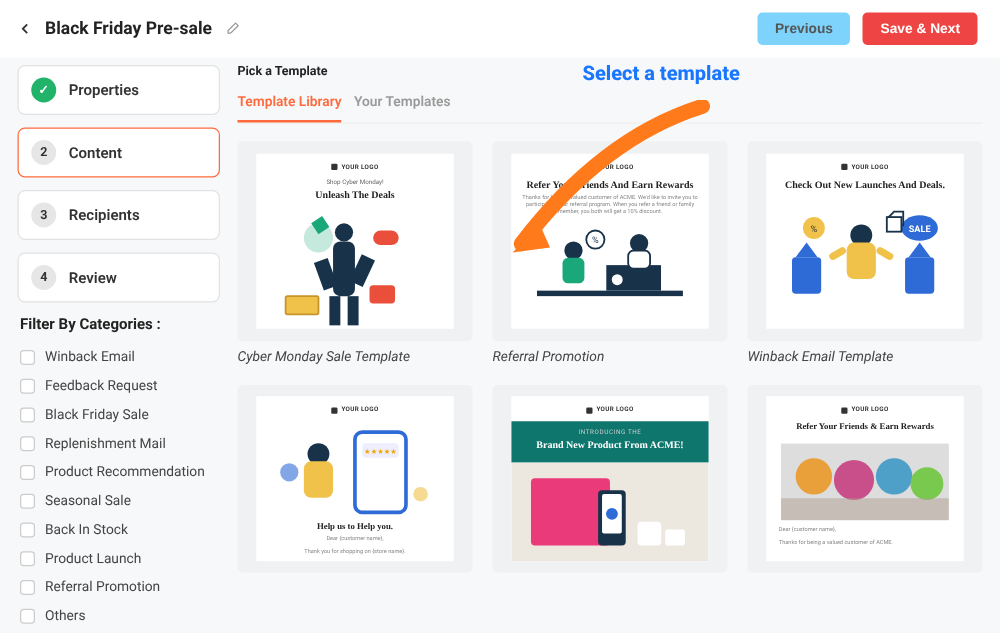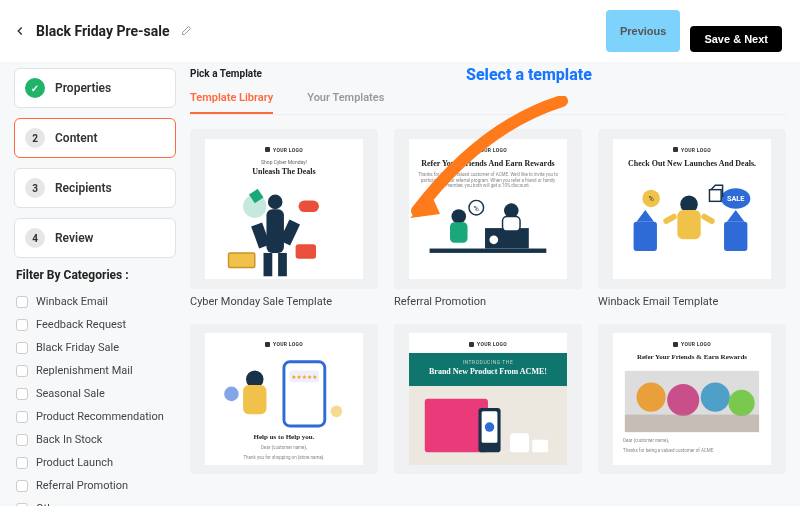--- a/index.html
+++ b/index.html
@@ -19,21 +19,21 @@
     padding: 10px 18px 10px 12px;
     background: #fff;
   }
   .topbar-left { display: flex; align-items: flex-end; gap: 8px; }
   .back-arrow { width: 16px; height: 16px; display:flex; align-items:center; justify-content:center; cursor:pointer; }
   .page-title { font-size: 14px; font-weight: 700; }
   .edit-pencil { width:14px; height:14px; color:#999; cursor:pointer; margin-left:2px; }
   .topbar-right { display: flex; gap: 10px; }
   .btn { border:none; border-radius:4px; padding:7px 14px; font-size:11px; font-weight:600; cursor:pointer; }
   .btn-secondary { background:#7dd3fc; color:#555; }
-  .btn-primary { background:#000000; color:#fff;margin-top:16px; }
+  .btn-primary { background:#ef4444; color:#fff; }
 
   .main { display:flex; padding: 6px 14px 0 14px; gap: 14px; }
   .sidebar { width: 162px; flex-shrink:0; }
   .step {
     display:flex; align-items:center; gap:10px;
     border:1px solid #e2e2e2; border-radius:6px;
     padding:9px 10px; margin-bottom:10px; background:#fff;
     font-size:12px; font-weight:600; color:#333; cursor:pointer;
   }
   .step.active { border-color:#ff6a3d; }
@@ -43,21 +43,21 @@
     display:flex; align-items:center; justify-content:center;
     font-size:10px; font-weight:700;
   }
   .step-badge.done { background:#22b36a; color:#fff; }
   .filter-title { font-size:12px; font-weight:700; margin:4px 0 8px 2px; }
   .filter-item { display:flex; align-items:center; gap:8px; font-size:11px; color:#444; padding:5px 2px; cursor:pointer; }
   .filter-box { width:12px; height:12px; border:1px solid #ccc; border-radius:3px; background:#fff; }
 
   .content { flex:1; position:relative; }
   .section-title { font-size:10px; font-weight:700; margin-bottom:6px; }
-  .tabs { display:flex; gap:34px; border-bottom:1px solid #eee; margin-bottom:14px; }
+  .tabs { display:flex; gap:10px; border-bottom:1px solid #eee; margin-bottom:14px; }
   .tab { font-size:11px; font-weight:600; padding:6px 0 8px 0; color:#9a9a9a; cursor:pointer; border-bottom:2px solid transparent; }
   .tab.active { color:#ff6a3d; border-bottom-color:#ff6a3d; }
 
   .grid { display:grid; grid-template-columns: repeat(3, 1fr); gap:16px; }
   .card { display:flex; flex-direction:column; gap:6px; cursor:pointer; }
   .thumb {
     background:#f0f1f2; border-radius:4px; height:160px;
     display:flex; align-items:center; justify-content:center; overflow:hidden;
   }
   .thumb.short { height:150px; }
@@ -65,21 +65,21 @@
     background:#fff; width:84%; height:88%;
     display:flex; flex-direction:column; align-items:center;
     padding:8px 6px; font-size:6px; text-align:center; overflow:hidden;
   }
   .logo-row { display:flex; align-items:center; gap:3px; font-size:5px; font-weight:700; letter-spacing:0.3px; color:#333; margin-bottom:6px; }
   .logo-dot { width:5px; height:5px; background:#333; border-radius:1px; }
   .pv-sub { font-size:5px; color:#666; margin-bottom:2px; }
   .pv-headline { font-size:8px; font-weight:800; font-family: Georgia, serif; line-height:1.15; margin-bottom:4px; }
   .pv-body { font-size:4.5px; color:#888; line-height:1.3; margin-bottom:4px; }
   .illus { flex:1; width:100%; display:flex; align-items:center; justify-content:center; }
-  .card-label { font-size:11px; color:#444; }
+  .card-label { font-size:11px; color:#444;font-style:italic; }
 
   
   .illus svg { max-width:100%; max-height:100%; }
 
   .annotation {
     position:absolute; top:-3px; left:276px;
     color:#1976ff; font-weight:800; font-size:16px;
     pointer-events:none;
   }
   .arrow {
@@ -143,25 +143,25 @@
         <div class="filter-item">
           <span class="filter-box"></span>
           <span>Black Friday Sale</span>
         </div>
         <div class="filter-item">
           <span class="filter-box"></span>
           <span>Replenishment Mail</span>
         </div>
         <div class="filter-item">
           <span class="filter-box"></span>
+          <span>Product Recommendation</span>
+        </div>
+        <div class="filter-item">
+          <span class="filter-box"></span>
           <span>Seasonal Sale</span>
-        </div>
-        <div class="filter-item">
-          <span class="filter-box"></span>
-          <span>Product Recommendation</span>
         </div>
         <div class="filter-item">
           <span class="filter-box"></span>
           <span>Back In Stock</span>
         </div>
         <div class="filter-item">
           <span class="filter-box"></span>
           <span>Product Launch</span>
         </div>
         <div class="filter-item">

